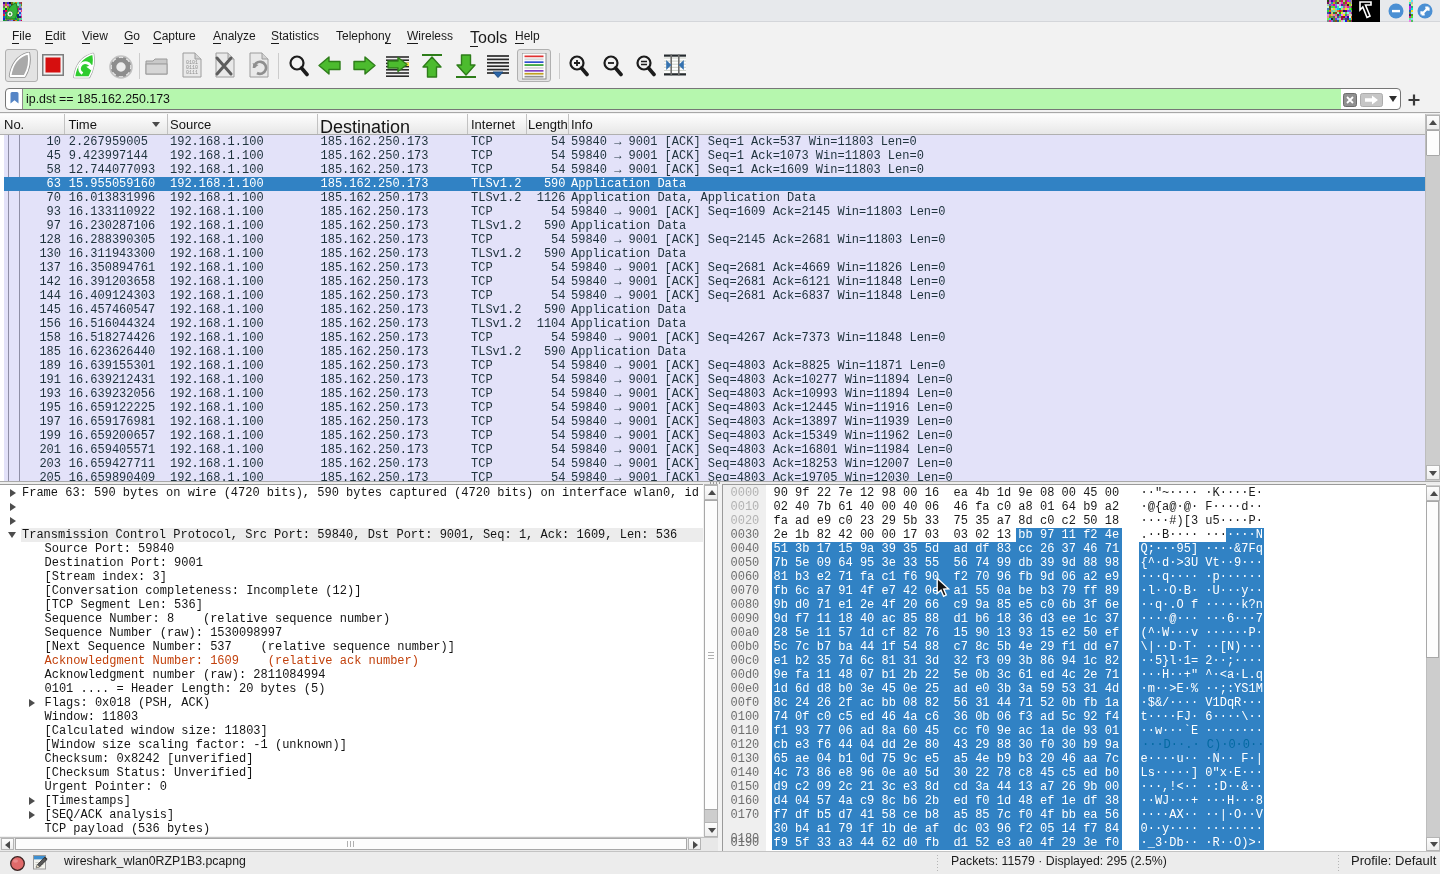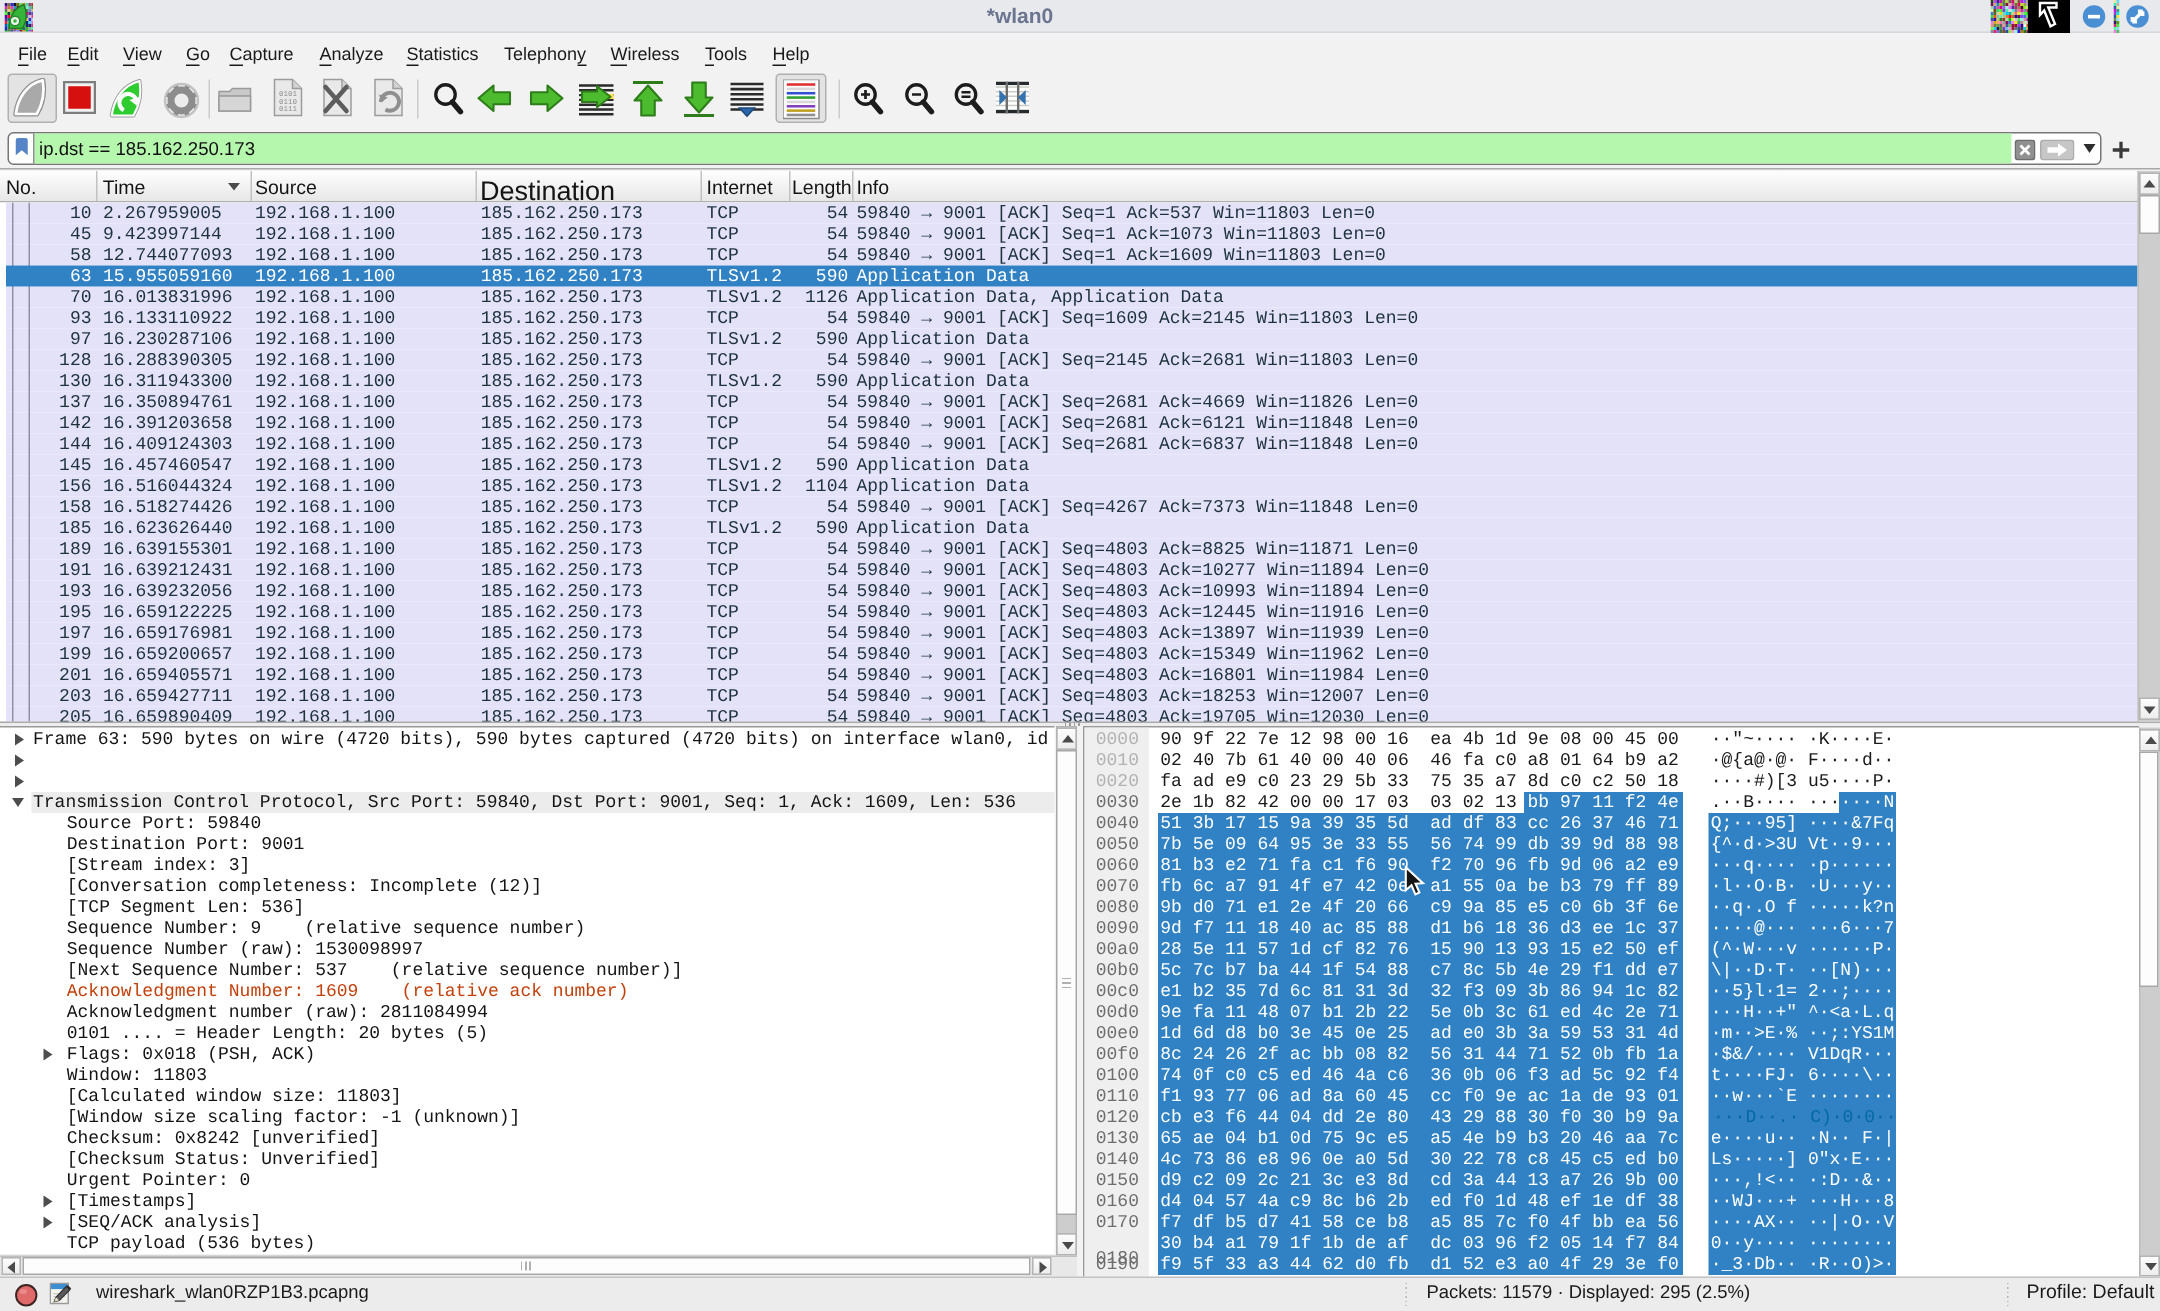--- a/index.html
+++ b/index.html
@@ -109,21 +109,20 @@
       <rect x="8" y="18" width="2" height="2" fill="#6887fa"></rect>
       <rect x="10" y="18" width="2" height="2" fill="#801a2f"></rect>
       <rect x="12" y="18" width="2" height="2" fill="#d88d16"></rect>
       <rect x="14" y="18" width="2" height="2" fill="#01aa42"></rect>
       <rect x="16" y="18" width="2" height="2" fill="#8652e2"></rect>
       <rect x="18" y="18" width="2" height="2" fill="#da0439"></rect>
       <path d="M3 17 C3 9 7 3 13 1 C15 6 15 12 12 17 Z" fill="#35b53a" stroke="#1f7a23" stroke-width="1"></path>
       <circle cx="7" cy="12" r="3.2" fill="#e8f5e8" stroke="#2a8a2e"></circle>
       <circle cx="7" cy="12" r="1.2" fill="#35b53a"></circle>
     </svg>
-    <div class="abs" style="left:0;top:2px;width:1360px;text-align:center;font-size:14px;font-weight:bold;color:#6b7590">*wlan0</div>
     <svg class="abs" style="left:1327px;top:0" width="25" height="22">
       <rect x="0" y="0" width="2" height="2" fill="#264c12"></rect>
       <rect x="2" y="0" width="2" height="2" fill="#bd4bdc"></rect>
       <rect x="4" y="0" width="2" height="2" fill="#41159d"></rect>
       <rect x="6" y="0" width="2" height="2" fill="#ba14b7"></rect>
       <rect x="8" y="0" width="2" height="2" fill="#6b7f34"></rect>
       <rect x="10" y="0" width="2" height="2" fill="#b5d04f"></rect>
       <rect x="12" y="0" width="2" height="2" fill="#79535a"></rect>
       <rect x="14" y="0" width="2" height="2" fill="#d30c5b"></rect>
       <rect x="16" y="0" width="2" height="2" fill="#aad27f"></rect>
@@ -301,21 +300,21 @@
     <div class="abs" style="left:0;top:23px;width:1440px;height:24px;background:#f2f2f2"></div>
     <div class="abs" style="left:12px;top:29px;font-size:12px;color:#1a1a1a"><span style="border-bottom:1px solid #1a1a1a">F</span>ile</div>
     <div class="abs" style="left:45px;top:29px;font-size:12px;color:#1a1a1a"><span style="border-bottom:1px solid #1a1a1a">E</span>dit</div>
     <div class="abs" style="left:82px;top:29px;font-size:12px;color:#1a1a1a"><span style="border-bottom:1px solid #1a1a1a">V</span>iew</div>
     <div class="abs" style="left:124px;top:29px;font-size:12px;color:#1a1a1a"><span style="border-bottom:1px solid #1a1a1a">G</span>o</div>
     <div class="abs" style="left:153px;top:29px;font-size:12px;color:#1a1a1a"><span style="border-bottom:1px solid #1a1a1a">C</span>apture</div>
     <div class="abs" style="left:213px;top:29px;font-size:12px;color:#1a1a1a"><span style="border-bottom:1px solid #1a1a1a">A</span>nalyze</div>
     <div class="abs" style="left:271px;top:29px;font-size:12px;color:#1a1a1a"><span style="border-bottom:1px solid #1a1a1a">S</span>tatistics</div>
     <div class="abs" style="left:336px;top:29px;font-size:12px;color:#1a1a1a">Telephon<span style="border-bottom:1px solid #1a1a1a">y</span></div>
     <div class="abs" style="left:407px;top:29px;font-size:12px;color:#1a1a1a"><span style="border-bottom:1px solid #1a1a1a">W</span>ireless</div>
-    <div class="abs" style="left:470px;top:29px;font-size:12px;color:#1a1a1a"><span style="border-bottom:1px solid #1a1a1a">T</span>ools</div>
+    <div class="abs" style="left:470px;top:29px;font-size:16px;color:#1a1a1a"><span style="border-bottom:1px solid #1a1a1a">T</span>ools</div>
     <div class="abs" style="left:515px;top:29px;font-size:12px;color:#1a1a1a"><span style="border-bottom:1px solid #1a1a1a">H</span>elp</div>
     <div class="abs" style="left:0;top:47px;width:1440px;height:38px;background:#f2f2f2"></div>
     <div class="abs" style="left:139px;top:53px;width:1px;height:26px;background:#cccccc"></div>
     <div class="abs" style="left:277.5px;top:53px;width:1px;height:26px;background:#cccccc"></div>
     <div class="abs" style="left:559px;top:53px;width:1px;height:26px;background:#cccccc"></div>
     <div class="abs" style="left:5px;top:49px;width:33px;height:33px;background:#e3e3e3;border:1px solid #b0b0b0;border-radius:3px"></div>
     <svg class="abs" style="left:8px;top:52px" width="26" height="26" viewBox="0 0 26 26">
       <path d="M2.5 24 C4 13 10 4 20.5 1.5 C22 10 20 18 16.5 24 Z" fill="#a9a9a9" stroke="#8f8f8f" stroke-width="3.4" stroke-linejoin="round"></path>
       <path d="M2.5 24 C4 13 10 4 20.5 1.5 C22 10 20 18 16.5 24 Z" fill="#a9a9a9" stroke="#ffffff" stroke-width="1.8" stroke-linejoin="round"></path>
     </svg>
@@ -548,21 +547,21 @@
       <div class="abs mono" style="left:22px;top:1px;color:#141414">Frame 63: 590 bytes on wire (4720 bits), 590 bytes captured (4720 bits) on interface wlan0, id</div>
       <div class="abs tri-r" style="left:10px;top:18px"></div>
       <div class="abs tri-r" style="left:10px;top:32px"></div>
       <div class="abs tri-d" style="left:8px;top:47px"></div>
       <div class="abs mono" style="left:22px;top:43px;color:#141414">Transmission Control Protocol, Src Port: 59840, Dst Port: 9001, Seq: 1, Ack: 1609, Len: 536</div>
       <div class="abs mono" style="left:44.5px;top:57px;color:#141414">Source Port: 59840</div>
       <div class="abs mono" style="left:44.5px;top:71px;color:#141414">Destination Port: 9001</div>
       <div class="abs mono" style="left:44.5px;top:85px;color:#141414">[Stream index: 3]</div>
       <div class="abs mono" style="left:44.5px;top:99px;color:#141414">[Conversation completeness: Incomplete (12)]</div>
       <div class="abs mono" style="left:44.5px;top:113px;color:#141414">[TCP Segment Len: 536]</div>
-      <div class="abs mono" style="left:44.5px;top:127px;color:#141414">Sequence Number: 9    (relative sequence number)</div>
+      <div class="abs mono" style="left:44.5px;top:127px;color:#141414">Sequence Number: 8    (relative sequence number)</div>
       <div class="abs mono" style="left:44.5px;top:141px;color:#141414">Sequence Number (raw): 1530098997</div>
       <div class="abs mono" style="left:44.5px;top:155px;color:#141414">[Next Sequence Number: 537    (relative sequence number)]</div>
       <div class="abs mono" style="left:44.5px;top:169px;color:#c2410c">Acknowledgment Number: 1609    (relative ack number)</div>
       <div class="abs mono" style="left:44.5px;top:183px;color:#141414">Acknowledgment number (raw): 2811084994</div>
       <div class="abs mono" style="left:44.5px;top:197px;color:#141414">0101 .... = Header Length: 20 bytes (5)</div>
       <div class="abs tri-r" style="left:29px;top:214px"></div>
       <div class="abs mono" style="left:44.5px;top:211px;color:#141414">Flags: 0x018 (PSH, ACK)</div>
       <div class="abs mono" style="left:44.5px;top:225px;color:#141414">Window: 11803</div>
       <div class="abs mono" style="left:44.5px;top:239px;color:#141414">[Calculated window size: 11803]</div>
       <div class="abs mono" style="left:44.5px;top:253px;color:#141414">[Window size scaling factor: -1 (unknown)]</div>

